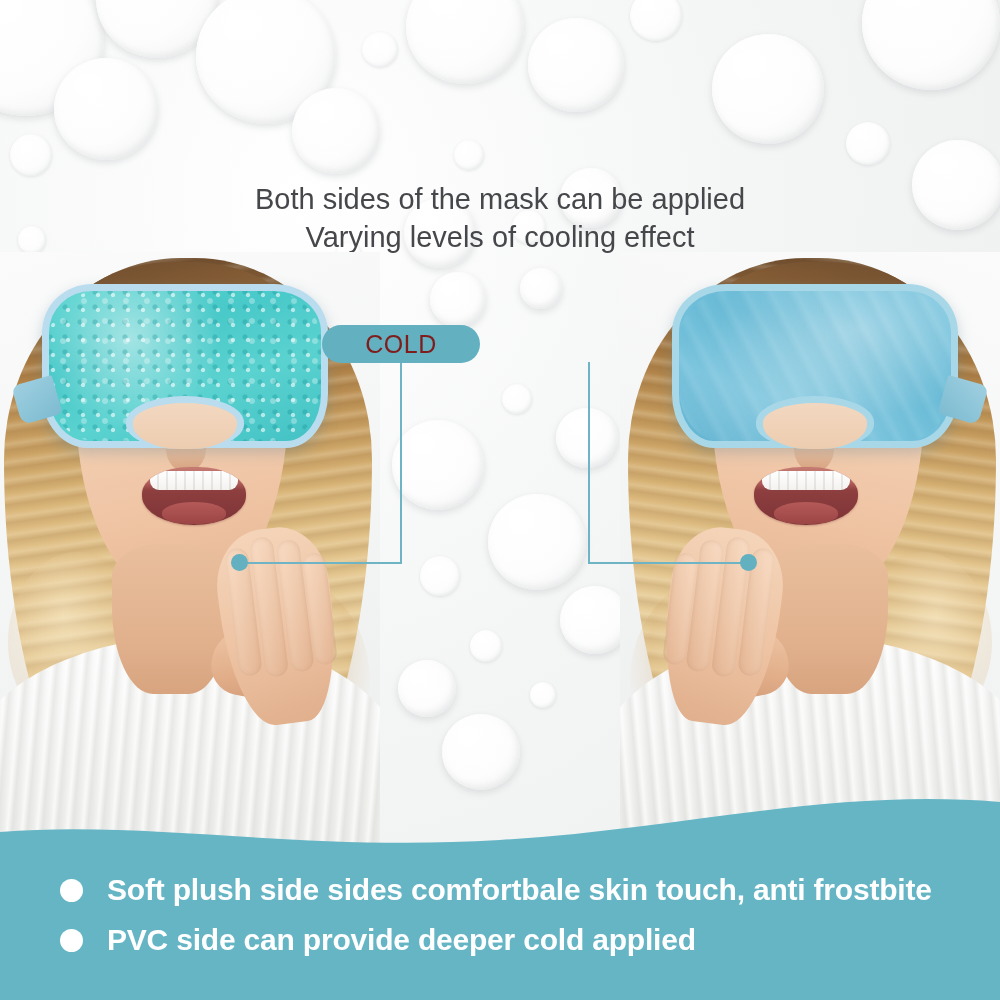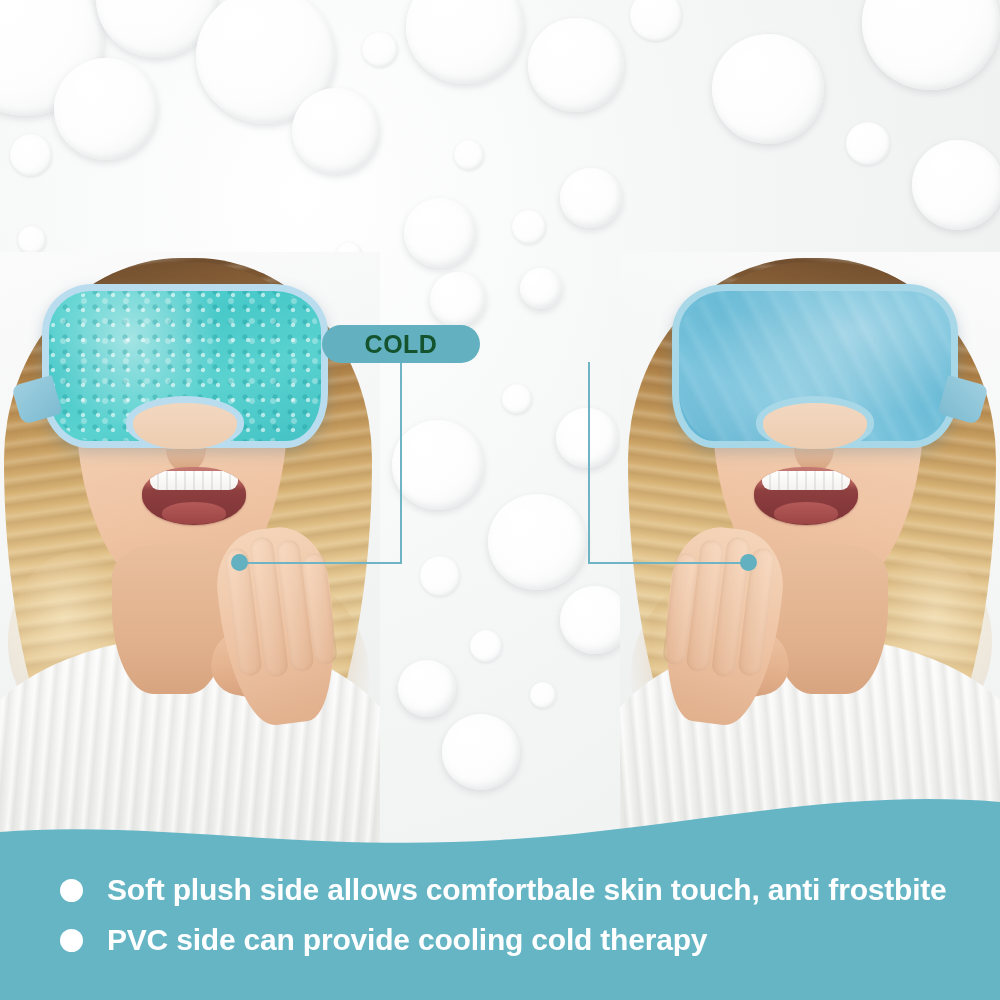--- a/index.html
+++ b/index.html
@@ -305,23 +305,23 @@
     border-bottom: none;
     bottom: -8px;
   }
 
   
   .badge {
     position: absolute;
     height: 38px;
     border-radius: 19px;
     background: #62b0c0;
-    color: #14532d;
+    color: #7f1d1d;
     font-size: 25px;
-    font-weight: 700;
+    font-weight: 400;
     letter-spacing: 0.5px;
     display: flex;
     align-items: center;
     justify-content: center;
     z-index: 6;
   }
   .badge.cold   { left: 322px; top: 325px; width: 158px; }
   .badge.colder { left: 510px; top: 325px; width: 160px; }
 
   .conn { position: absolute; background: #6fb4c4; z-index: 5; }
@@ -406,20 +406,22 @@
     <div class="drop spec" style="left:560px; top:586px; width:70px; height:68px;"></div>
     <div class="drop sm" style="left:470px; top:630px; width:32px; height:32px;"></div>
     <div class="drop spec" style="left:398px; top:660px; width:58px; height:57px;"></div>
     <div class="drop sm" style="left:530px; top:682px; width:26px; height:26px;"></div>
     <div class="drop spec" style="left:442px; top:714px; width:78px; height:76px;"></div>
     <div class="drop sm" style="left:946px; top:300px; width:34px; height:34px;"></div>
     <div class="drop sm" style="left:18px; top:226px; width:28px; height:28px;"></div>
   </div>
 
   <div class="subtitle">
+    <div>Both sides of the mask can be applied</div>
+    <div>Varying levels of cooling effect</div>
   </div>
 
   <div class="photo left">
     <div class="inner">
       <div class="backdrop"></div>
       <div class="hair-back"></div>
       <div class="hair-strands"></div>
       <div class="hair-wave" style="left:18px; top:300px; width:140px; height:180px;"></div>
       <div class="hair-wave" style="left:230px; top:330px; width:150px; height:200px;"></div>
       <div class="hair-wave" style="left:60px; top:470px; width:170px; height:150px;"></div>
@@ -490,21 +492,21 @@
 
   <div class="badge cold">COLD</div>
 
   <svg class="wave" viewBox="0 0 1000 220" preserveAspectRatio="none">
     <path d="M0,52 C150,40 300,72 500,60 C680,49 830,8 1000,22 L1000,220 L0,220 Z" fill="#65b5c5"></path>
   </svg>
 
   <div class="bullets">
     <div class="bullet">
       <div class="bullet-dot"></div>
-      <div class="bullet-text">Soft plush side allows comfortbale skin touch, anti frostbite</div>
+      <div class="bullet-text">Soft plush side sides comfortbale skin touch, anti frostbite</div>
     </div>
     <div class="bullet">
       <div class="bullet-dot"></div>
-      <div class="bullet-text">PVC side can provide cooling cold therapy</div>
+      <div class="bullet-text">PVC side can provide deeper cold applied</div>
     </div>
   </div>
 
 </div>
 
 </body></html>

